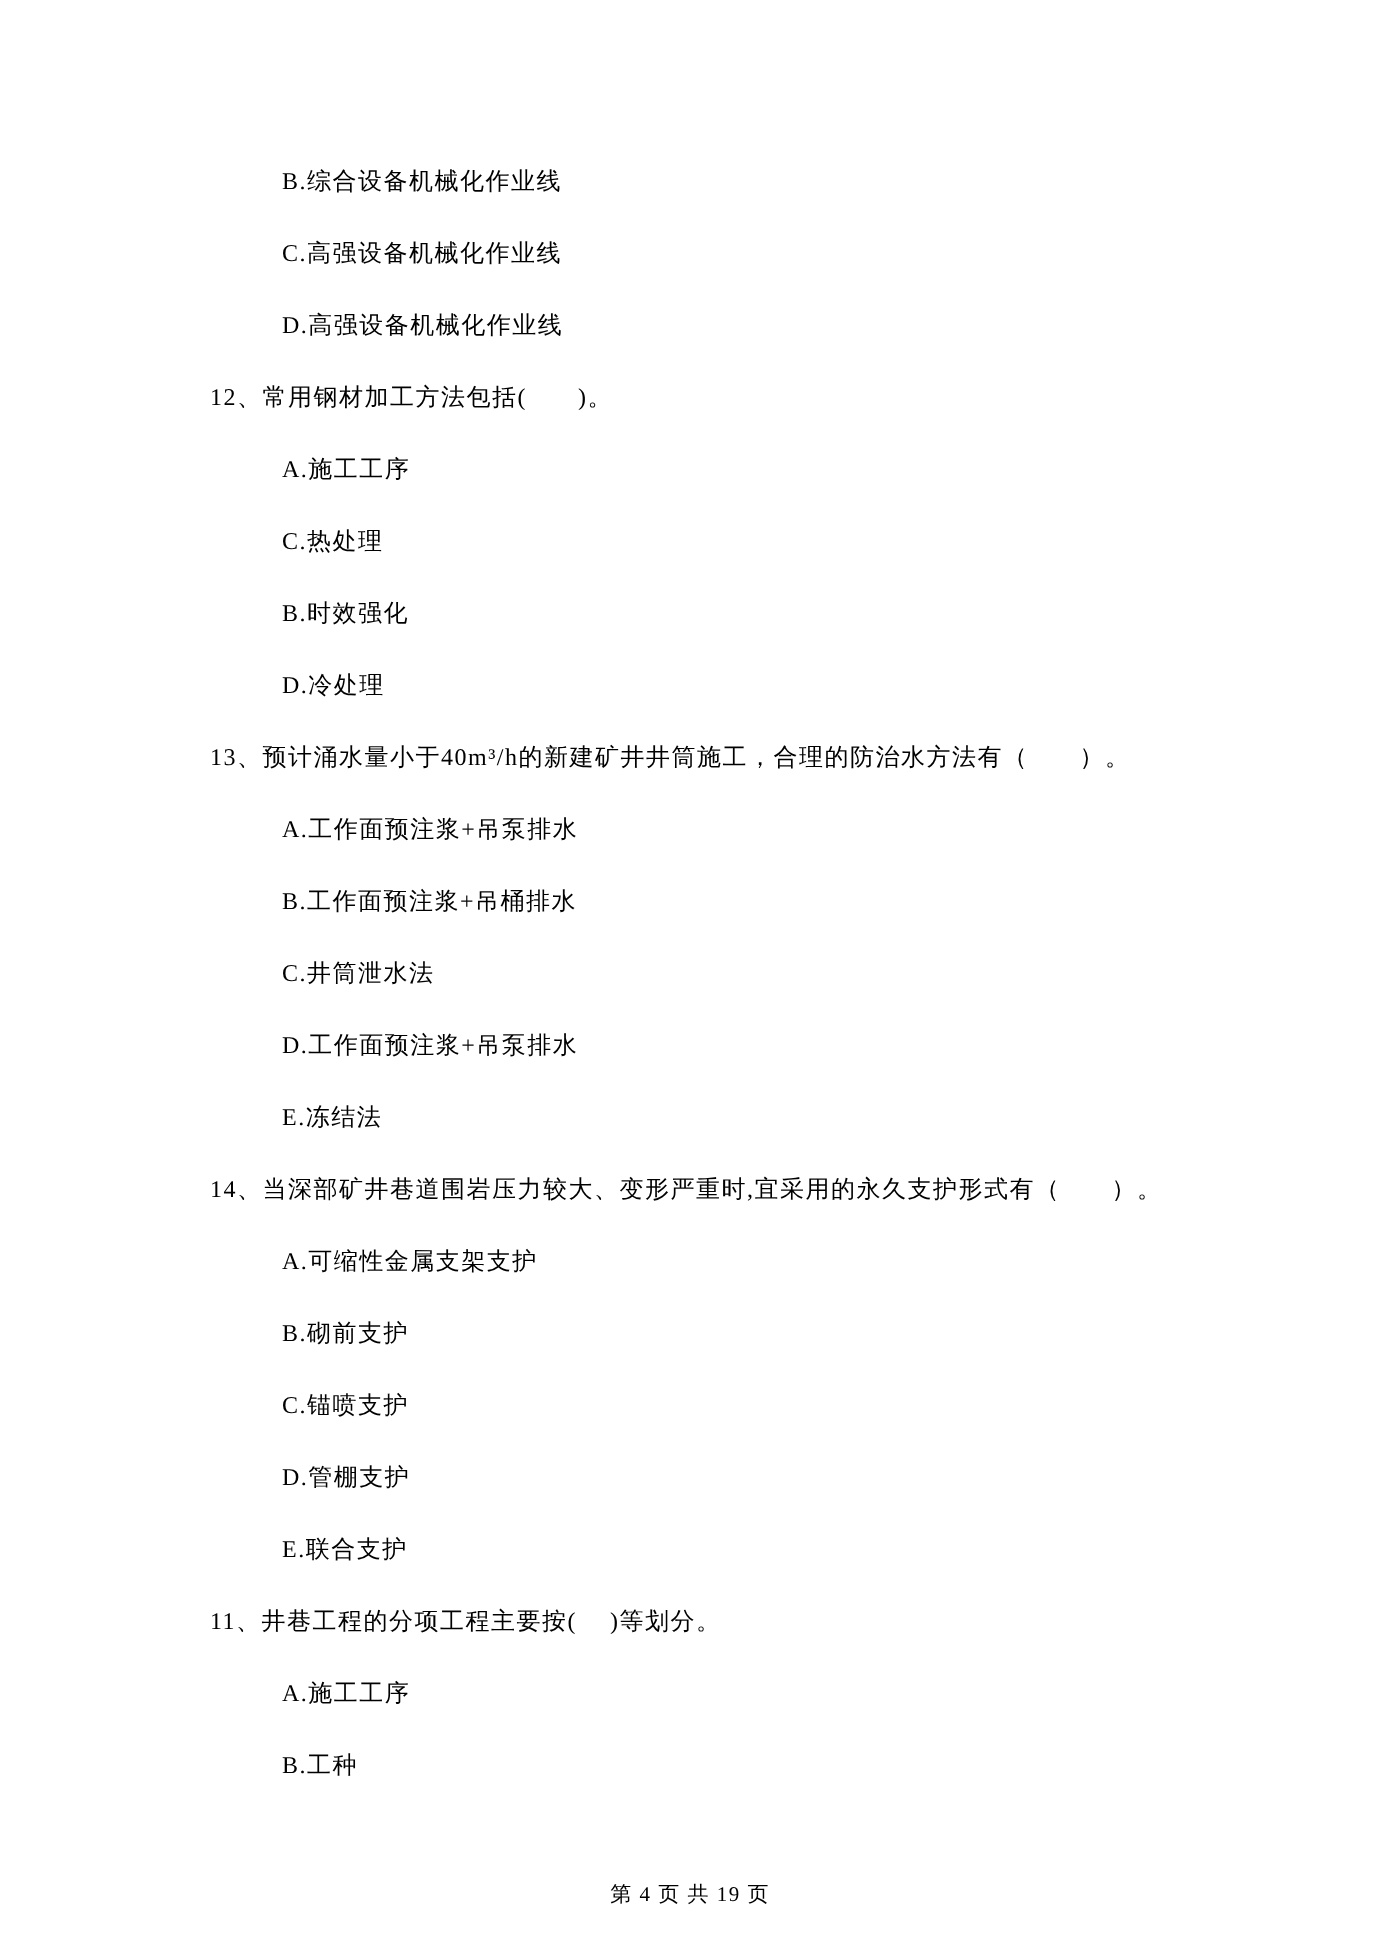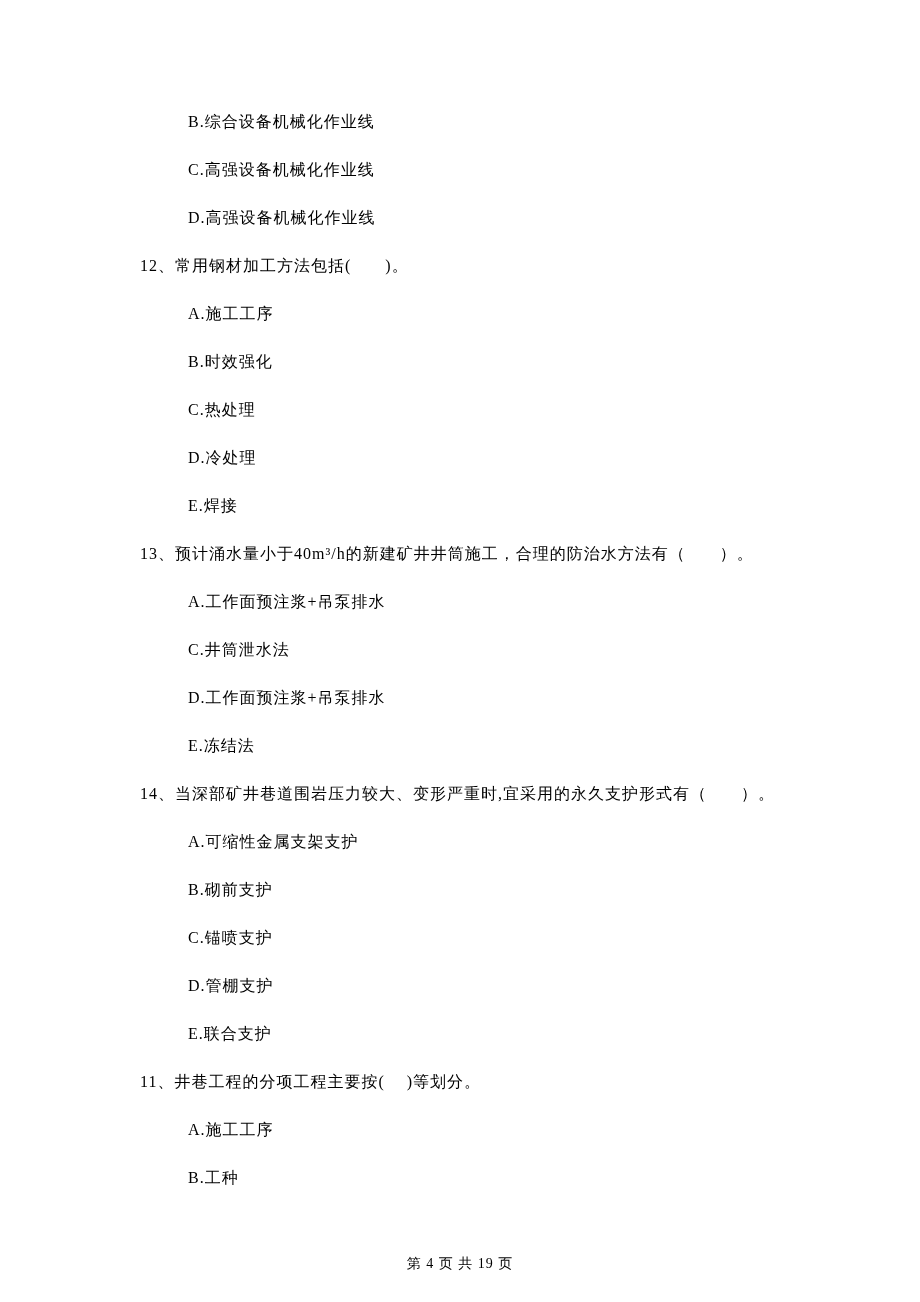--- a/index.html
+++ b/index.html
@@ -46,27 +46,27 @@
 <body>
 
 <div class="content">
 
   <div class="option">B.综合设备机械化作业线</div>
   <div class="option">C.高强设备机械化作业线</div>
   <div class="option">D.高强设备机械化作业线</div>
 
   <div class="question">12、常用钢材加工方法包括(　　)。</div>
   <div class="option">A.施工工序</div>
+  <div class="option">C.热处理</div>
   <div class="option">B.时效强化</div>
-  <div class="option">C.热处理</div>
   <div class="option">D.冷处理</div>
-  <div class="option">E.焊接</div>
 
   <div class="question">13、预计涌水量小于40m³/h的新建矿井井筒施工，合理的防治水方法有（　　）。</div>
   <div class="option">A.工作面预注浆+吊泵排水</div>
+  <div class="option">B.工作面预注浆+吊桶排水</div>
   <div class="option">C.井筒泄水法</div>
   <div class="option">D.工作面预注浆+吊泵排水</div>
   <div class="option">E.冻结法</div>
 
   <div class="question">14、当深部矿井巷道围岩压力较大、变形严重时,宜采用的永久支护形式有（　　）。</div>
   <div class="option">A.可缩性金属支架支护</div>
   <div class="option">B.砌前支护</div>
   <div class="option">C.锚喷支护</div>
   <div class="option">D.管棚支护</div>
   <div class="option">E.联合支护</div>

